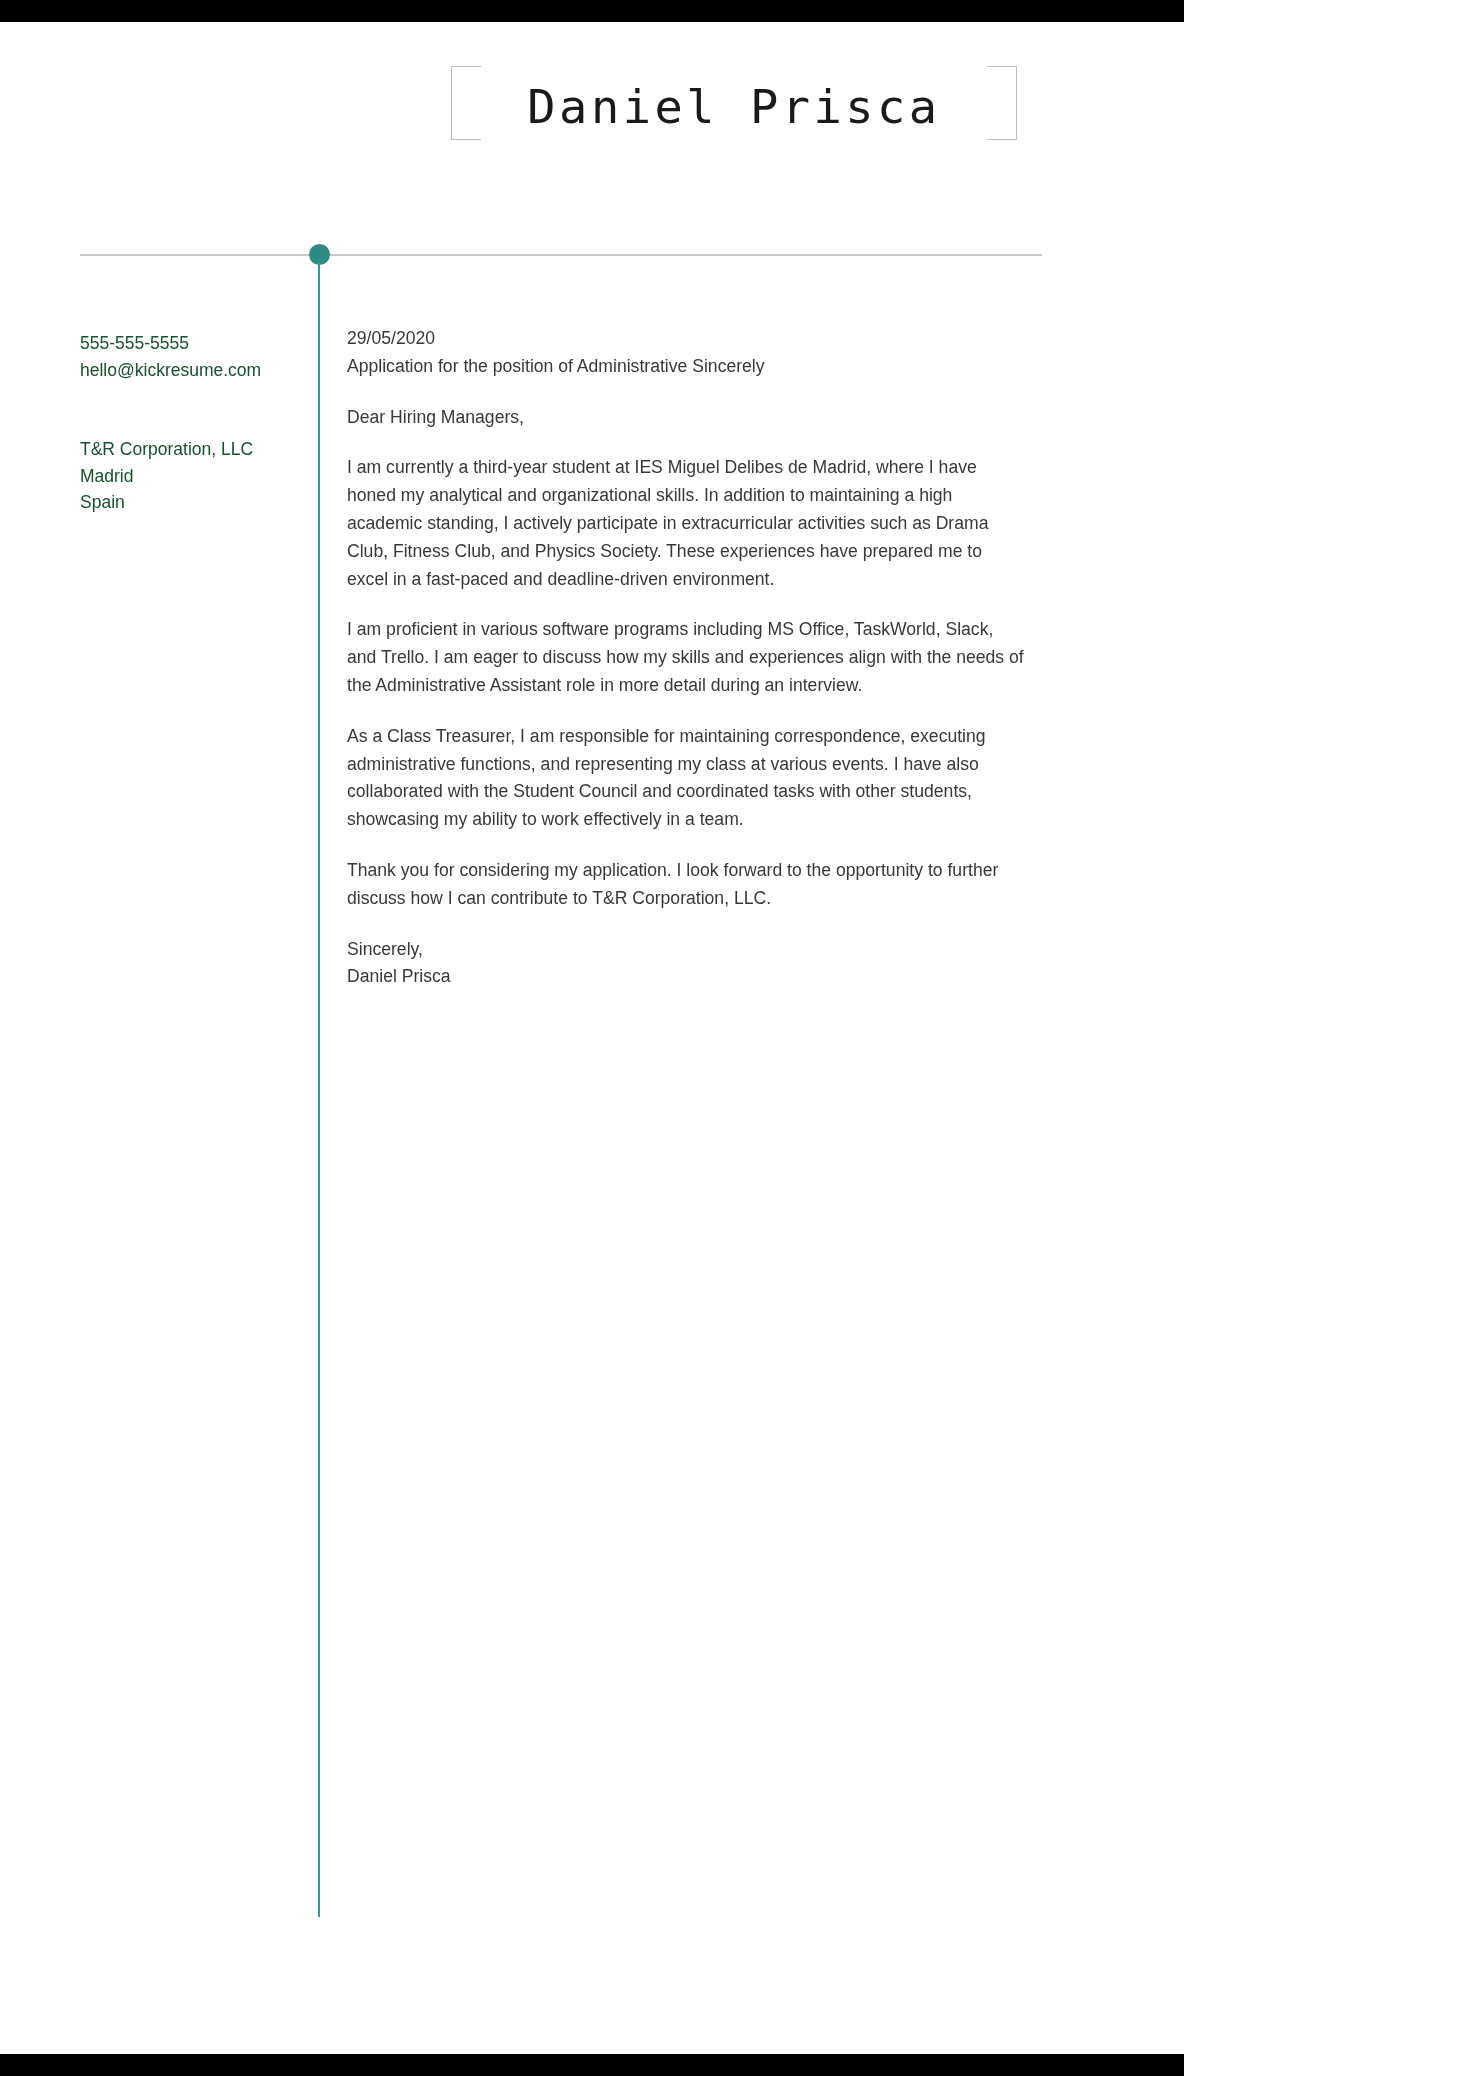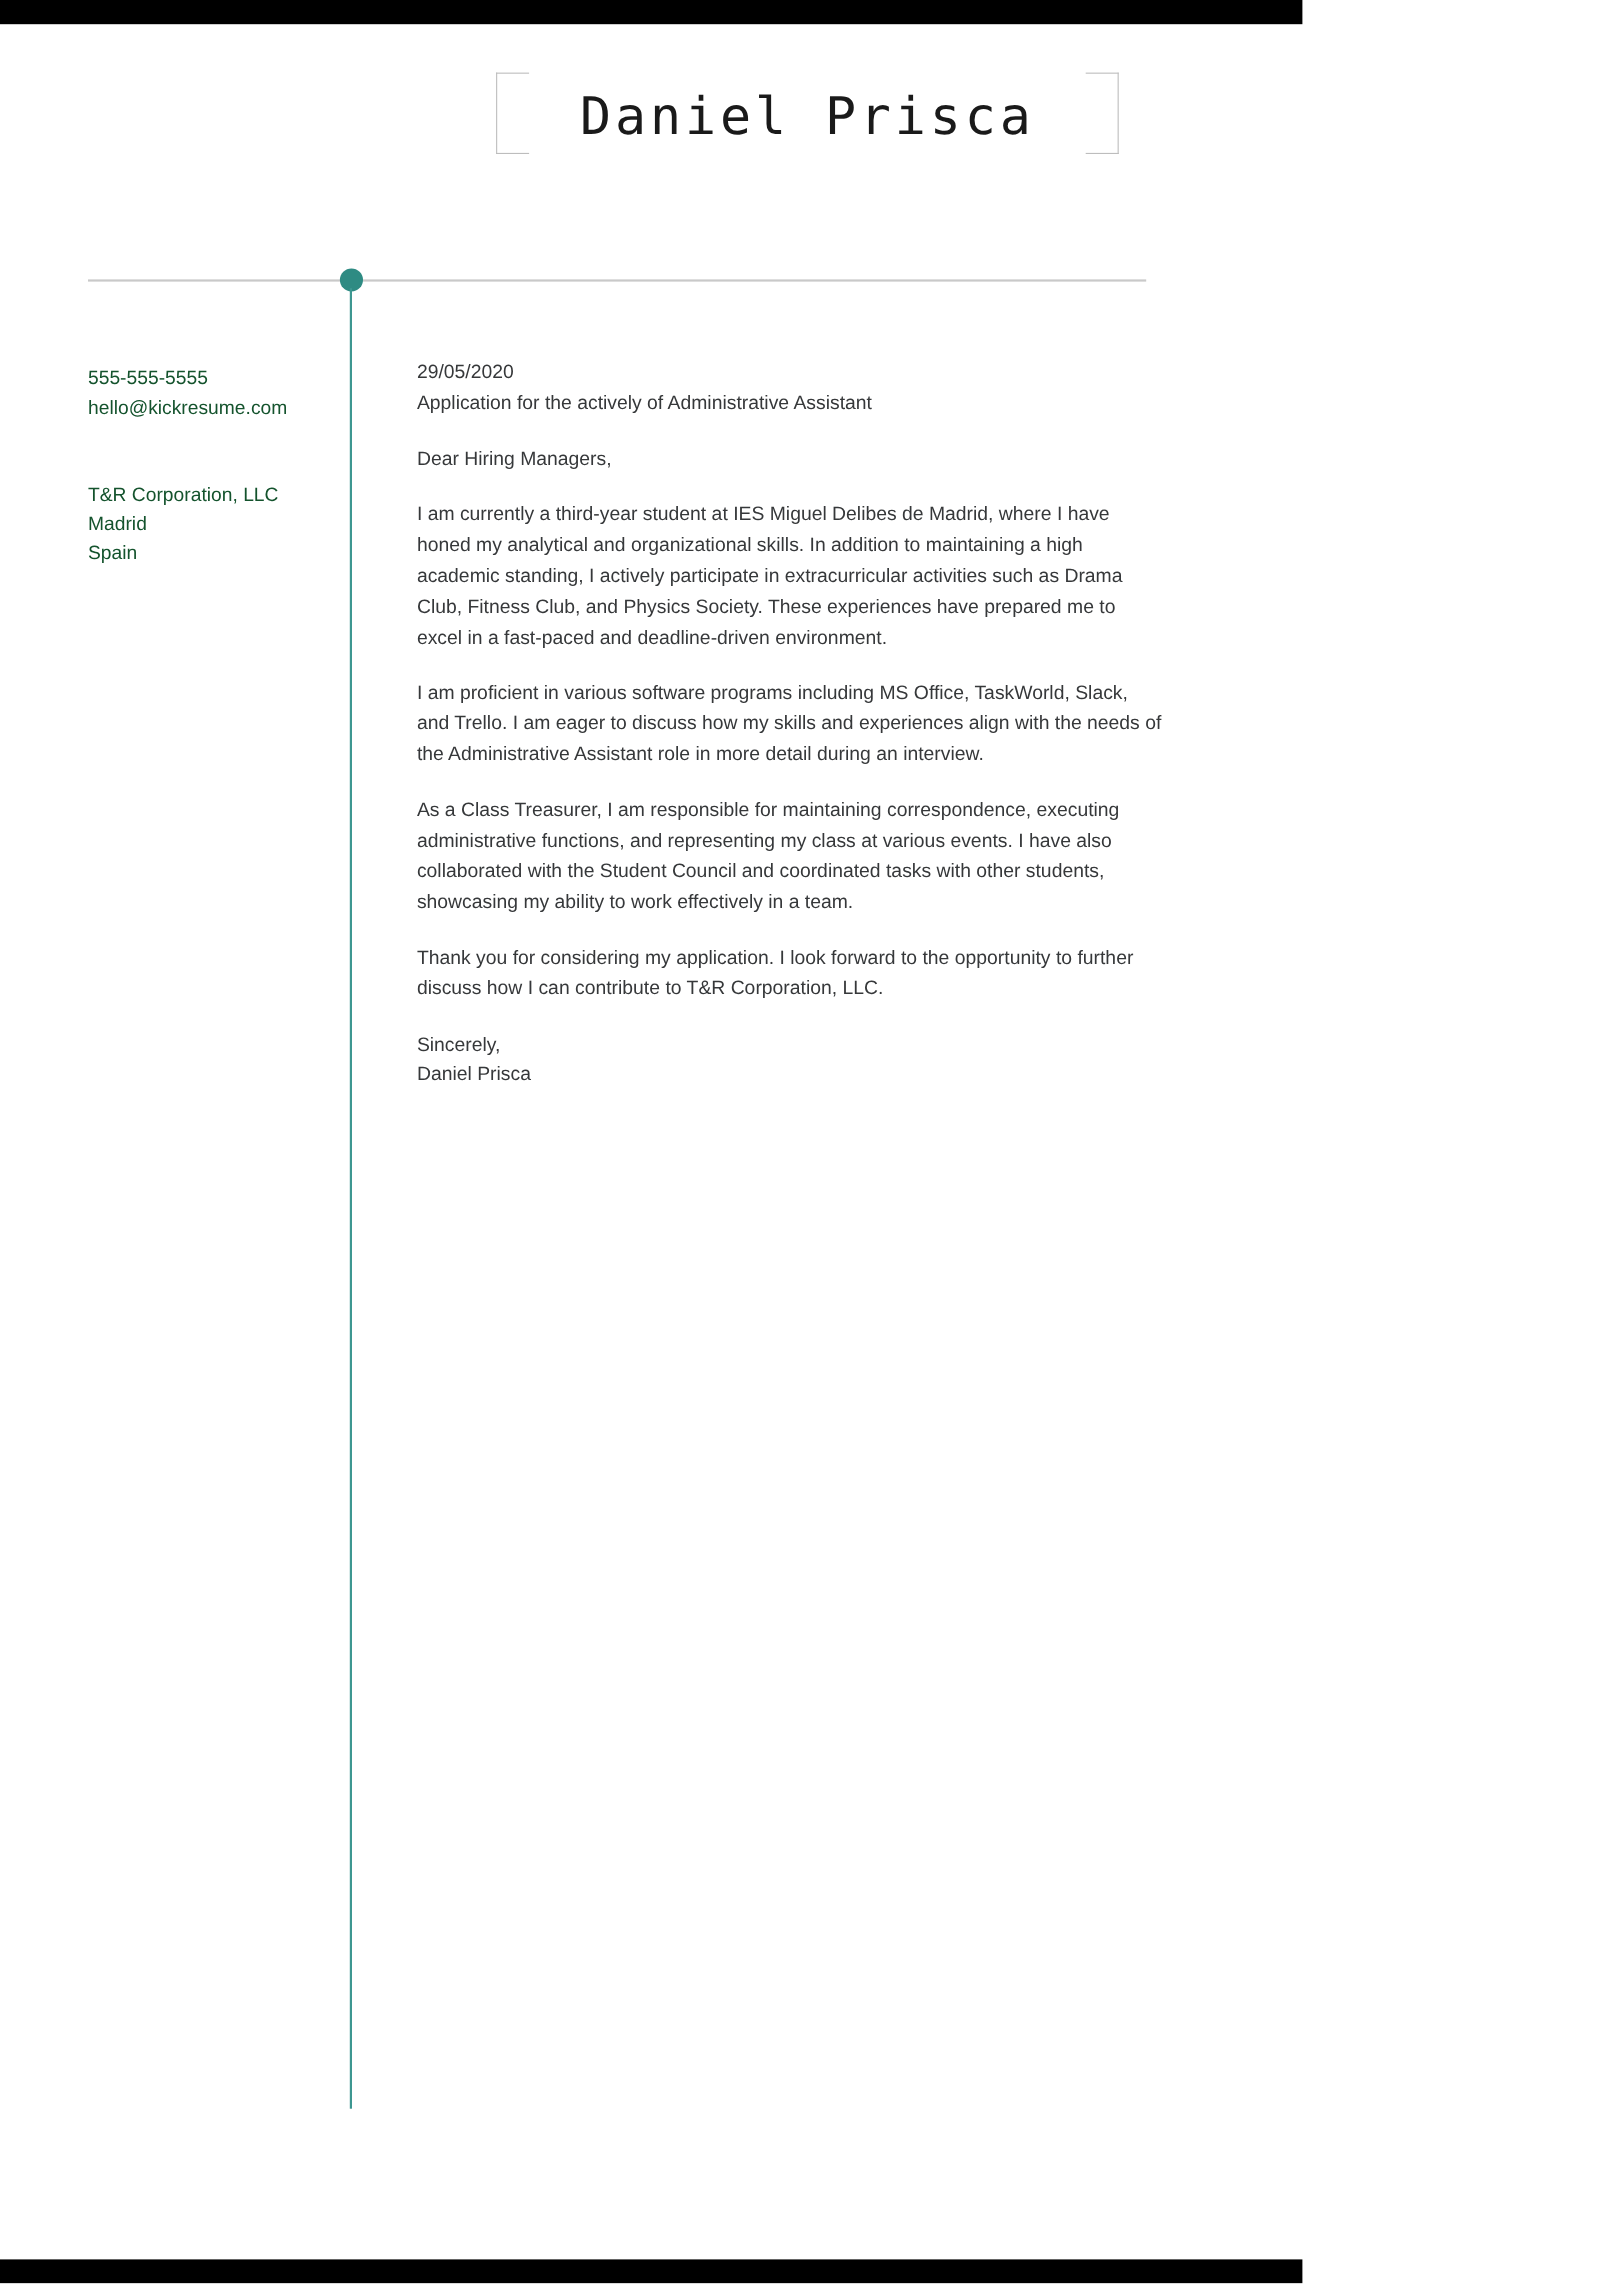--- a/index.html
+++ b/index.html
@@ -96,21 +96,21 @@
     line-height:1.52;
     color:#14532d;
   }
   .left-block { margin-bottom:0; }
   .left-block .line { white-space:nowrap; }
   .left-gap { height:53px; }
 
   
   .body-col {
     position:absolute;
-    left:379px; top:325px;
+    left:347px; top:325px;
     width:678px;
     font-size:17.6px;
     line-height:1.58;
     color:#36383a;
   }
   .body-col p { margin:0 0 23px 0; }
   .body-col p:last-child { margin-bottom:0; }
   .meta-line { display:block; }
   .sig-line { display:block; }
 </style>
@@ -143,21 +143,21 @@
     <div class="left-block">
       <div class="line">T&amp;R Corporation, LLC</div>
       <div class="line">Madrid</div>
       <div class="line">Spain</div>
     </div>
   </div>
 
   <div class="body-col">
     <p>
       <span class="meta-line">29/05/2020</span>
-      <span class="meta-line">Application for the actively of Administrative Assistant</span>
+      <span class="meta-line">Application for the position of Administrative Sincerely</span>
     </p>
     <p>Dear Hiring Managers,</p>
     <p>I am currently a third-year student at IES Miguel Delibes de Madrid, where I have honed my analytical and organizational skills. In addition to maintaining a high academic standing, I actively participate in extracurricular activities such as Drama Club, Fitness Club, and Physics Society. These experiences have prepared me to excel in a fast-paced and deadline-driven environment.</p>
     <p>I am proficient in various software programs including MS Office, TaskWorld, Slack, and Trello. I am eager to discuss how my skills and experiences align with the needs of the Administrative Assistant role in more detail during an interview.</p>
     <p>As a Class Treasurer, I am responsible for maintaining correspondence, executing administrative functions, and representing my class at various events. I have also collaborated with the Student Council and coordinated tasks with other students, showcasing my ability to work effectively in a team.</p>
     <p>Thank you for considering my application. I look forward to the opportunity to further discuss how I can contribute to T&amp;R Corporation, LLC.</p>
     <p>
       <span class="sig-line">Sincerely,</span>
       <span class="sig-line">Daniel Prisca</span>
     </p>

